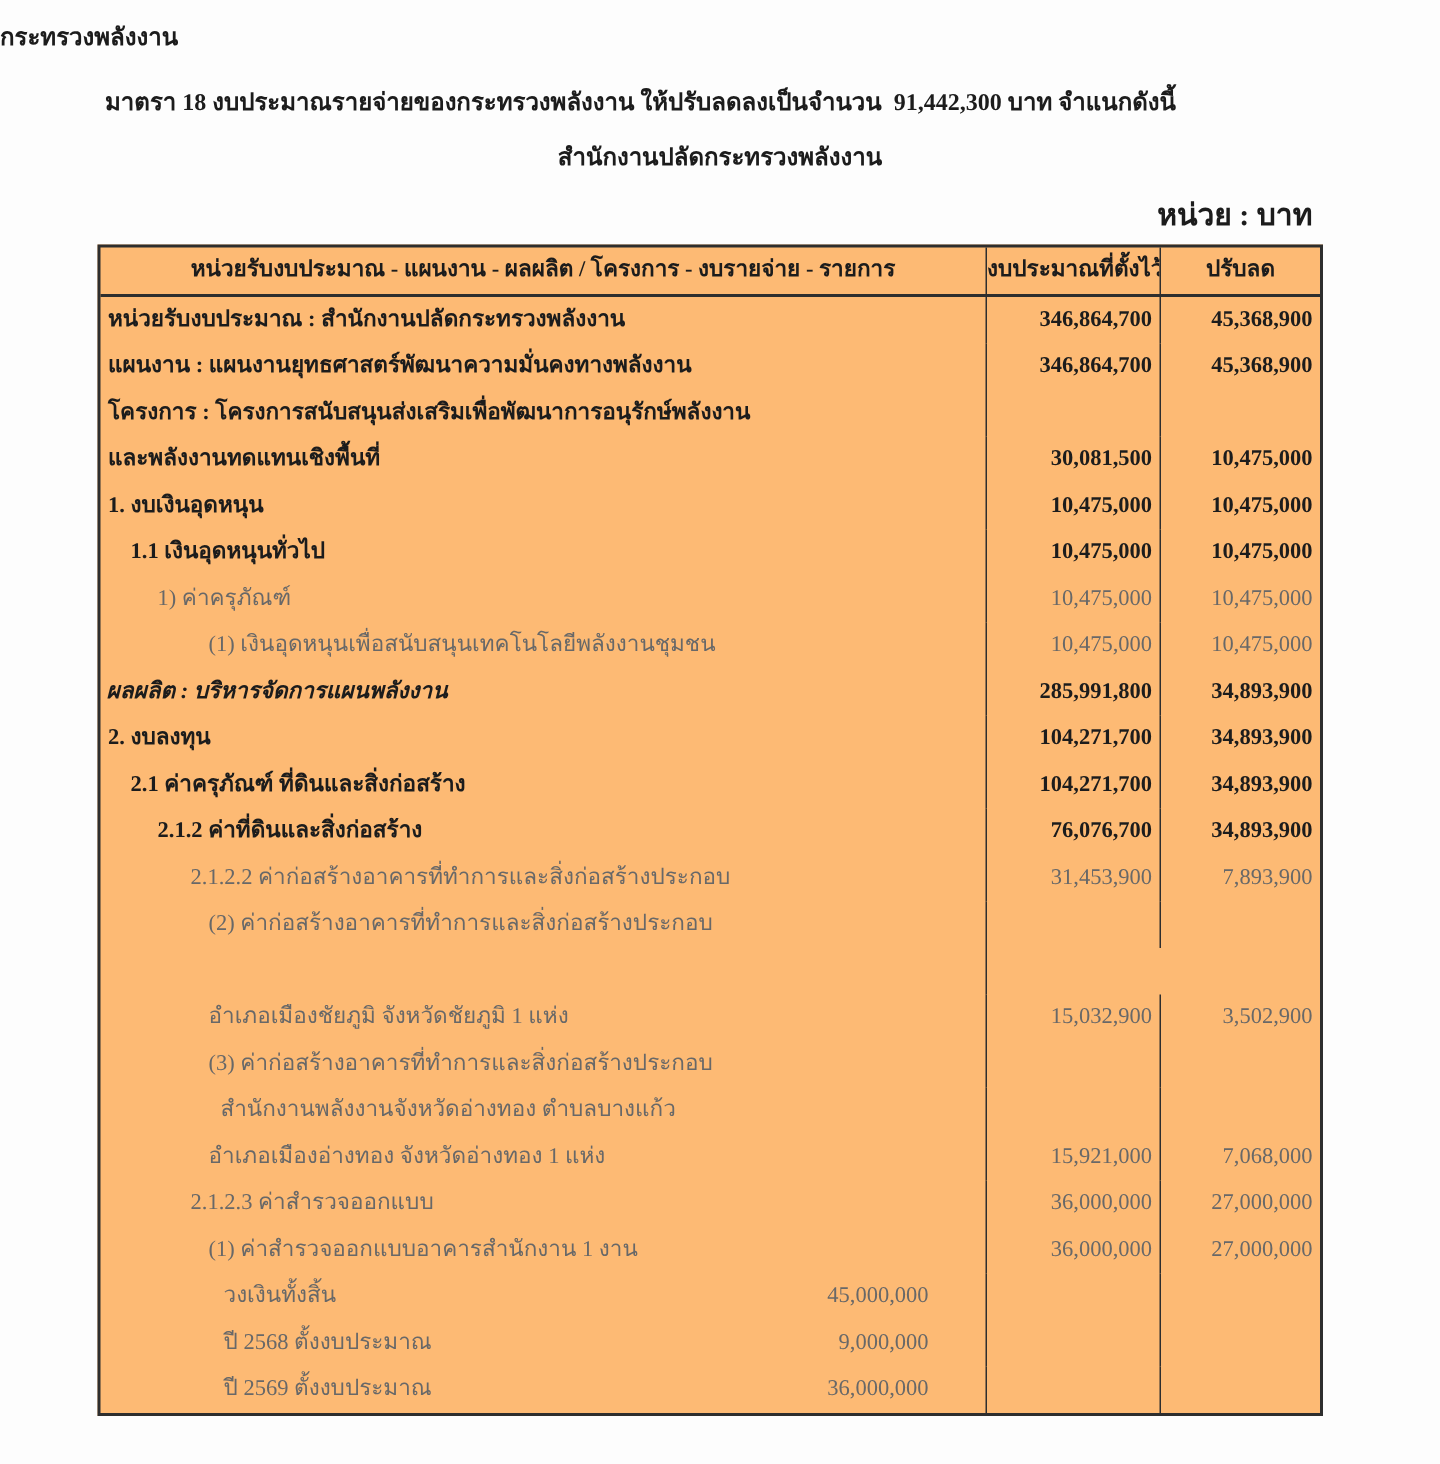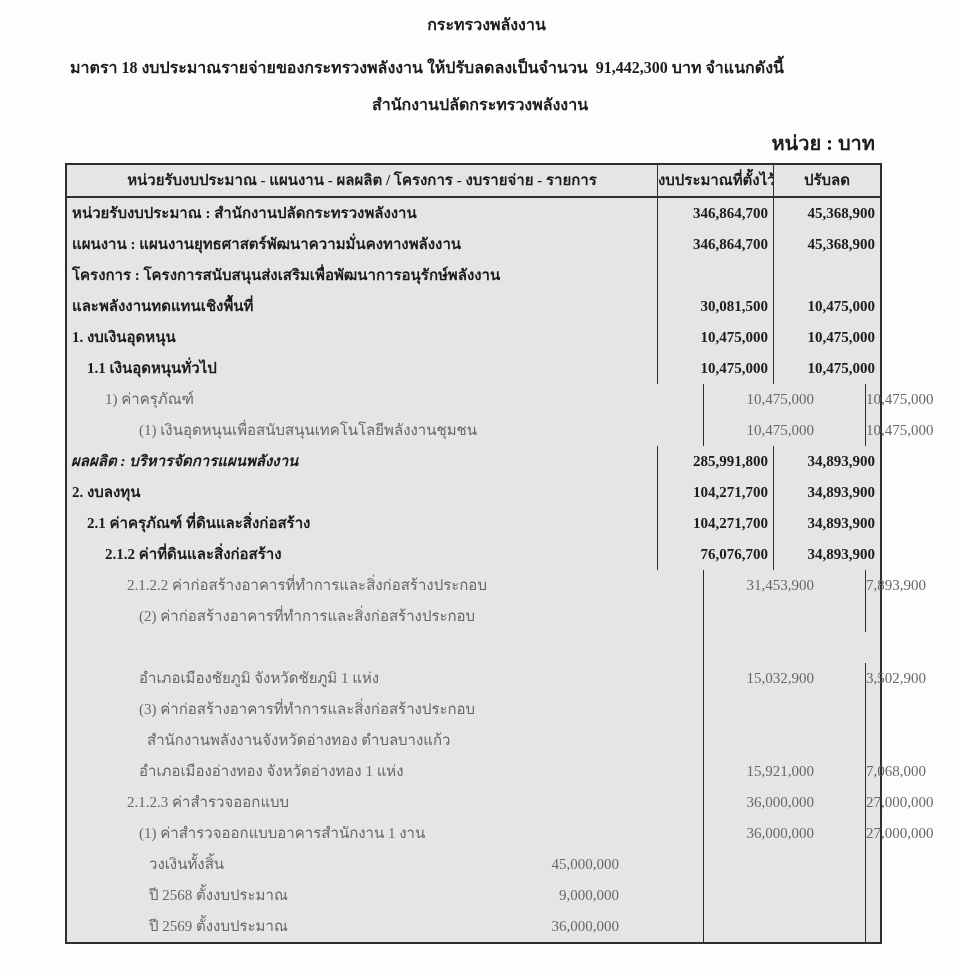--- a/index.html
+++ b/index.html
@@ -9,25 +9,24 @@
   }
   body {
     width: 960px;
     height: 976px;
     font-family: "Liberation Serif", "DejaVu Sans", serif;
     color: #1c1c1c;
     position: relative;
     overflow: hidden;
   }
   .doc-title {
-    text-align: center;
+    text-align: left;
     font-weight: bold;
     font-size: 16px;
     padding-top: 12px;
-    margin-left: 13px;
   }
   .doc-subtitle {
     font-weight: bold;
     font-size: 16px;
     margin: 18px 0 0 70px;
     white-space: pre;
   }
   .doc-org {
     text-align: center;
     font-weight: bold;
@@ -38,21 +37,21 @@
     width: 875px;
     text-align: right;
     font-weight: bold;
     font-size: 20px;
     margin-top: 10px;
   }
   .budget-table {
     margin: 4px 0 0 65px;
     width: 813px;
     border: 2px solid #2e2e2e;
-    background: #e5e5e5;
+    background: #fdba74;
   }
   .thead, .trow {
     display: grid;
     grid-template-columns: 590px 116px 1fr;
   }
   .thead {
     height: 31px;
     line-height: 31px;
     border-bottom: 2px solid #2e2e2e;
     font-weight: bold;
@@ -76,21 +75,21 @@
     position: relative;
     white-space: nowrap;
     overflow: hidden;
   }
   .trow .c2, .trow .c3 {
     text-align: right;
     padding-right: 5px;
     white-space: nowrap;
   }
   .trow.bold { font-weight: bold; color: #1c1c1c; }
-  .trow.gray { font-weight: normal; color: #686868; gap: 46px; }
+  .trow.gray { font-weight: normal; color: #686868; }
   .trow .mid {
     position: absolute;
     right: 38px;
     top: 0;
   }
 </style>
 </head>
 <body>
 
 <div class="doc-title">กระทรวงพลังงาน</div>

